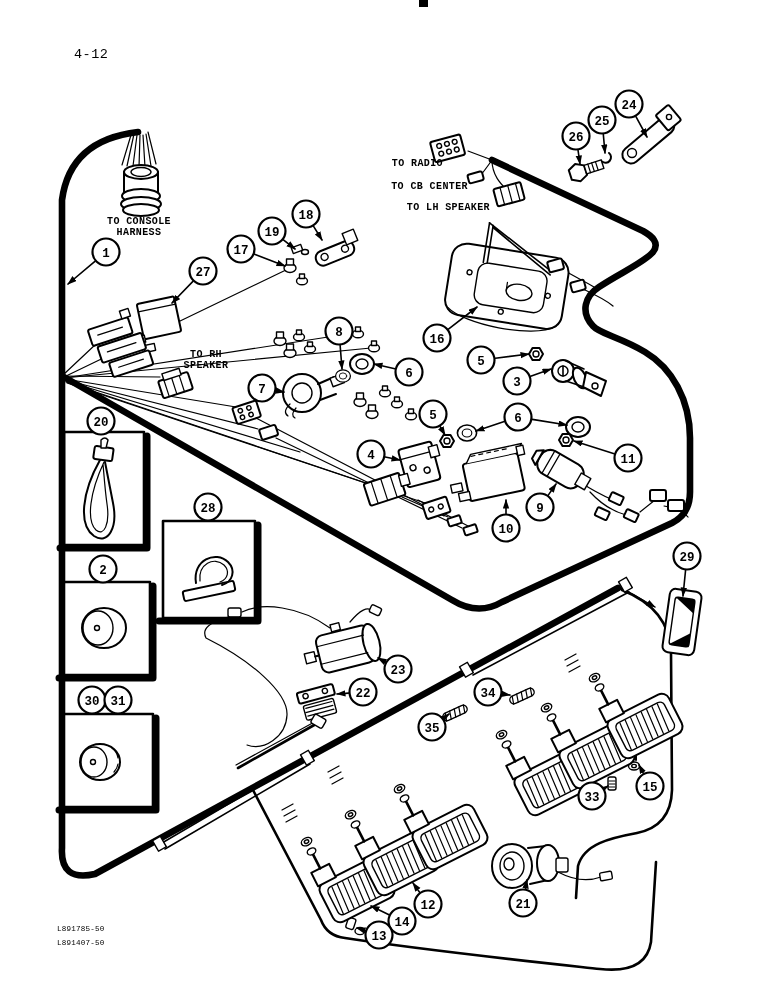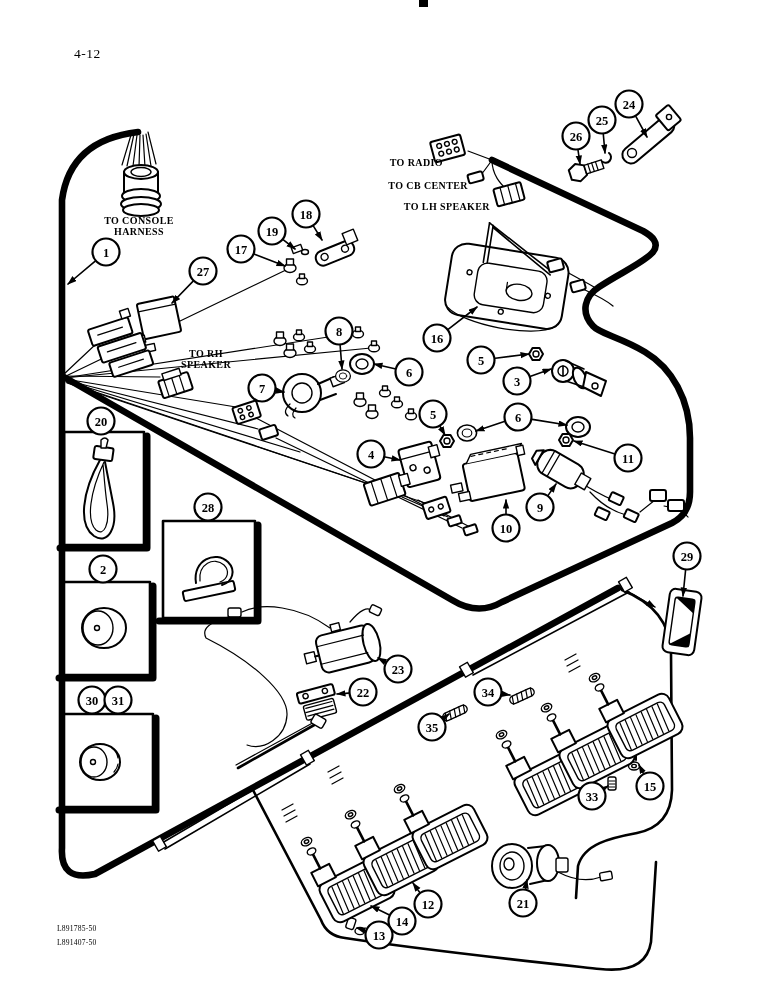--- a/index.html
+++ b/index.html
@@ -1,17 +1,17 @@
 <!DOCTYPE html>
 <html><head>
 <meta charset="utf-8">
 <style>
   html,body{margin:0;padding:0;background:#ffffff;}
   .page{position:relative;width:772px;height:1000px;background:#fff;overflow:hidden;
-        font-family:Liberation Serif, serif;}
+        font-family:Liberation Mono, monospace;}
   svg{display:block}
   svg *{stroke-linecap:round;stroke-linejoin:round;}
   .ink{stroke:#000;}
   .w1{stroke-width:1.2;fill:none}
   .w15{stroke-width:1.6;fill:none}
   .w2{stroke-width:2;fill:none}
   .w25{stroke-width:2.6;fill:none}
   .trunk{stroke-width:6.6;fill:none}
   .part{fill:#ffffff;stroke:#000;stroke-width:2}
   .partThin{fill:#ffffff;stroke:#000;stroke-width:1.4}

